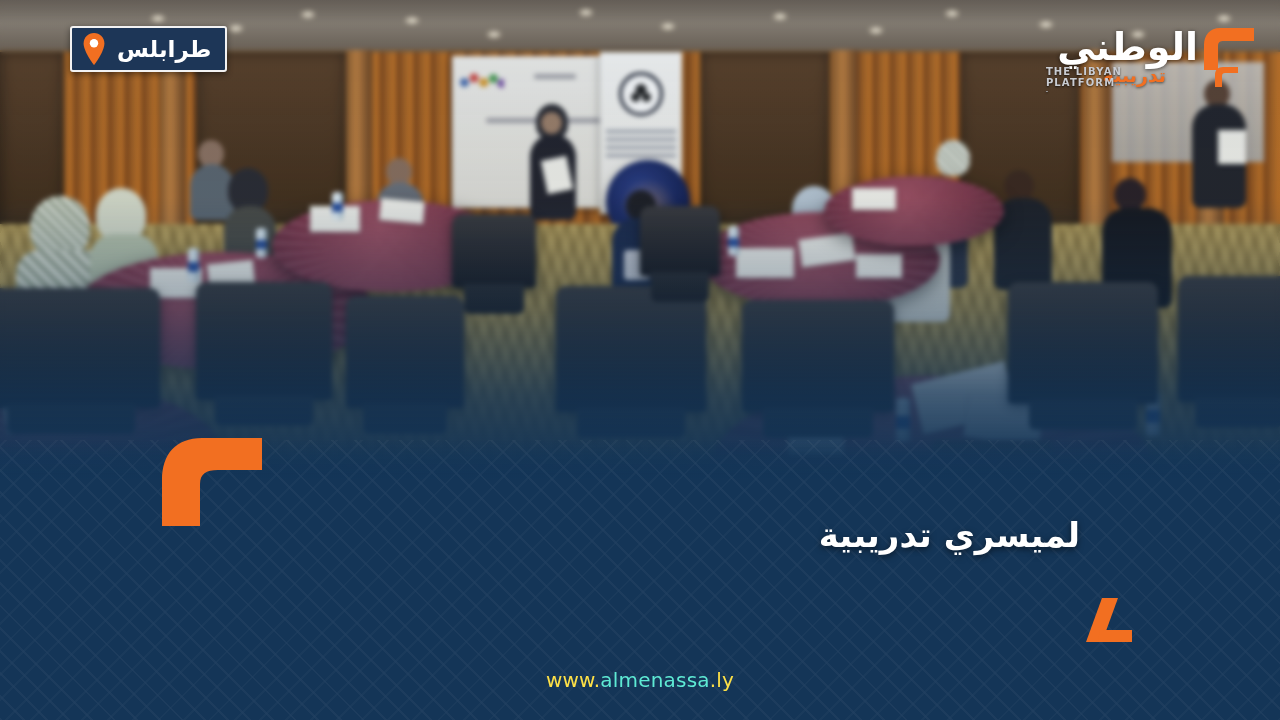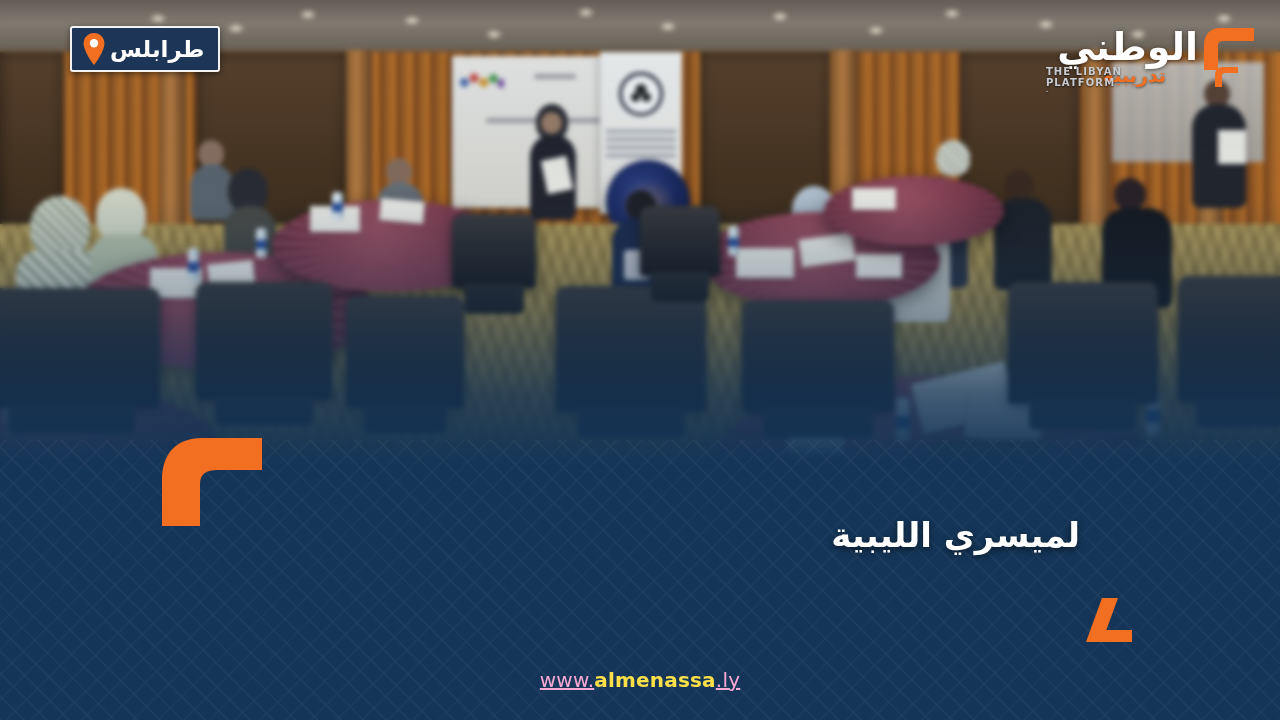--- a/index.html
+++ b/index.html
@@ -198,21 +198,21 @@
     opacity:.05;
     background:
       repeating-linear-gradient(45deg, rgba(255,255,255,.7) 0 2px, transparent 2px 16px),
       repeating-linear-gradient(-45deg, rgba(255,255,255,.5) 0 2px, transparent 2px 18px);
   }
 
   
   #loc-badge {
     position:absolute; left:70px; top:26px;
     height:46px; padding:0 14px 0 10px;
-    display:flex; align-items:center; gap:4px;
+    display:flex; align-items:center; gap:11px;
     background:#1d3657;
     border:2px solid #f2f2f2;
     border-radius:3px;
     box-shadow:0 2px 6px rgba(0,0,0,.45);
   }
   #loc-label {
     color:#ffffff; font-size:23px; font-weight:bold;
     direction:rtl; letter-spacing:.3px; line-height:1;
   }
 
@@ -265,22 +265,22 @@
   }
   #headline span { display:block; }
 
   
   #footer-url {
     position:absolute; left:0; top:668px; width:1280px;
     text-align:center;
     font-size:20px; letter-spacing:.2px;
     color:#e8ecf2;
   }
-  #footer-url b { font-weight:bold; color:#fde047;text-align:right; }
-  #footer-url i { font-style:normal; font-weight:normal; color:#f9a8d4;text-decoration:underline; }
+  #footer-url b { font-weight:normal; color:#5eead4;text-align:right; }
+  #footer-url i { font-style:normal; font-weight:normal; color:#fde047; }
 </style>
 </head>
 <body>
 
 <div id="card">
 
   <div id="photo">
 
     <div class="ceiling"></div>
     <div class="spot" style="left:150px;  top:14px;"></div>
@@ -485,20 +485,20 @@
   </span>
 
   <span id="quote-close">
     <svg viewBox="0 0 52 48" width="52" height="48" aria-hidden="true">
       <path d="M2 46 L18 2 H34 L18 46 Z" fill="#F26F21"></path>
       <path d="M16 34 H48 V46 H14 Z" fill="#F26F21"></path>
     </svg>
   </span>
 
   <div id="headline">
-    <span>لميسري الليبية</span>
+    <span>لميسري تدريبية</span>
   </div>
 
   <div id="footer-url">
     <i>www.</i><b>almenassa</b><i>.ly</i>
   </div>
 
 </div>
 
 </body></html>

